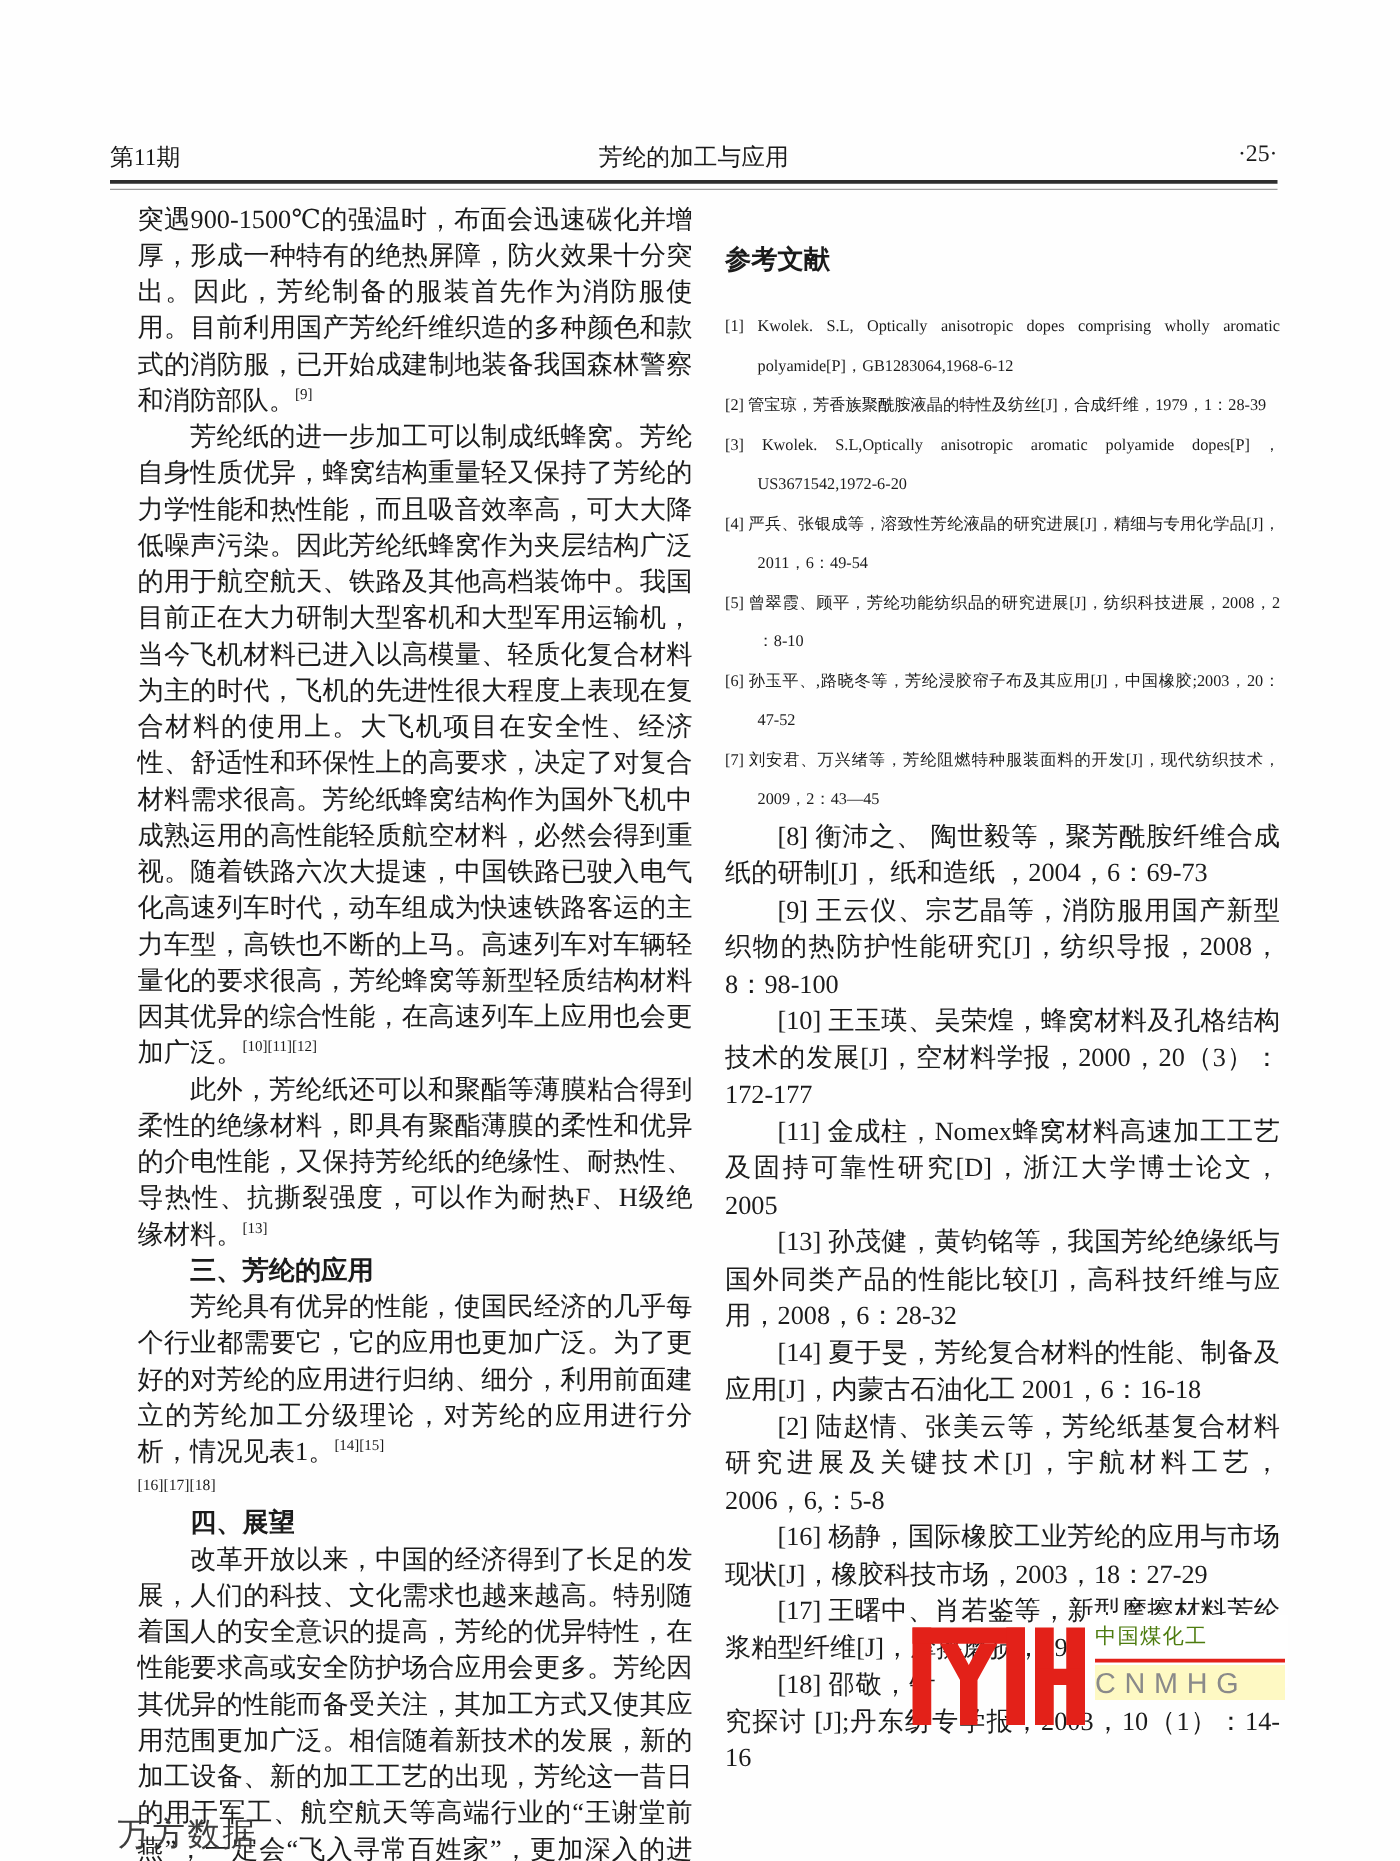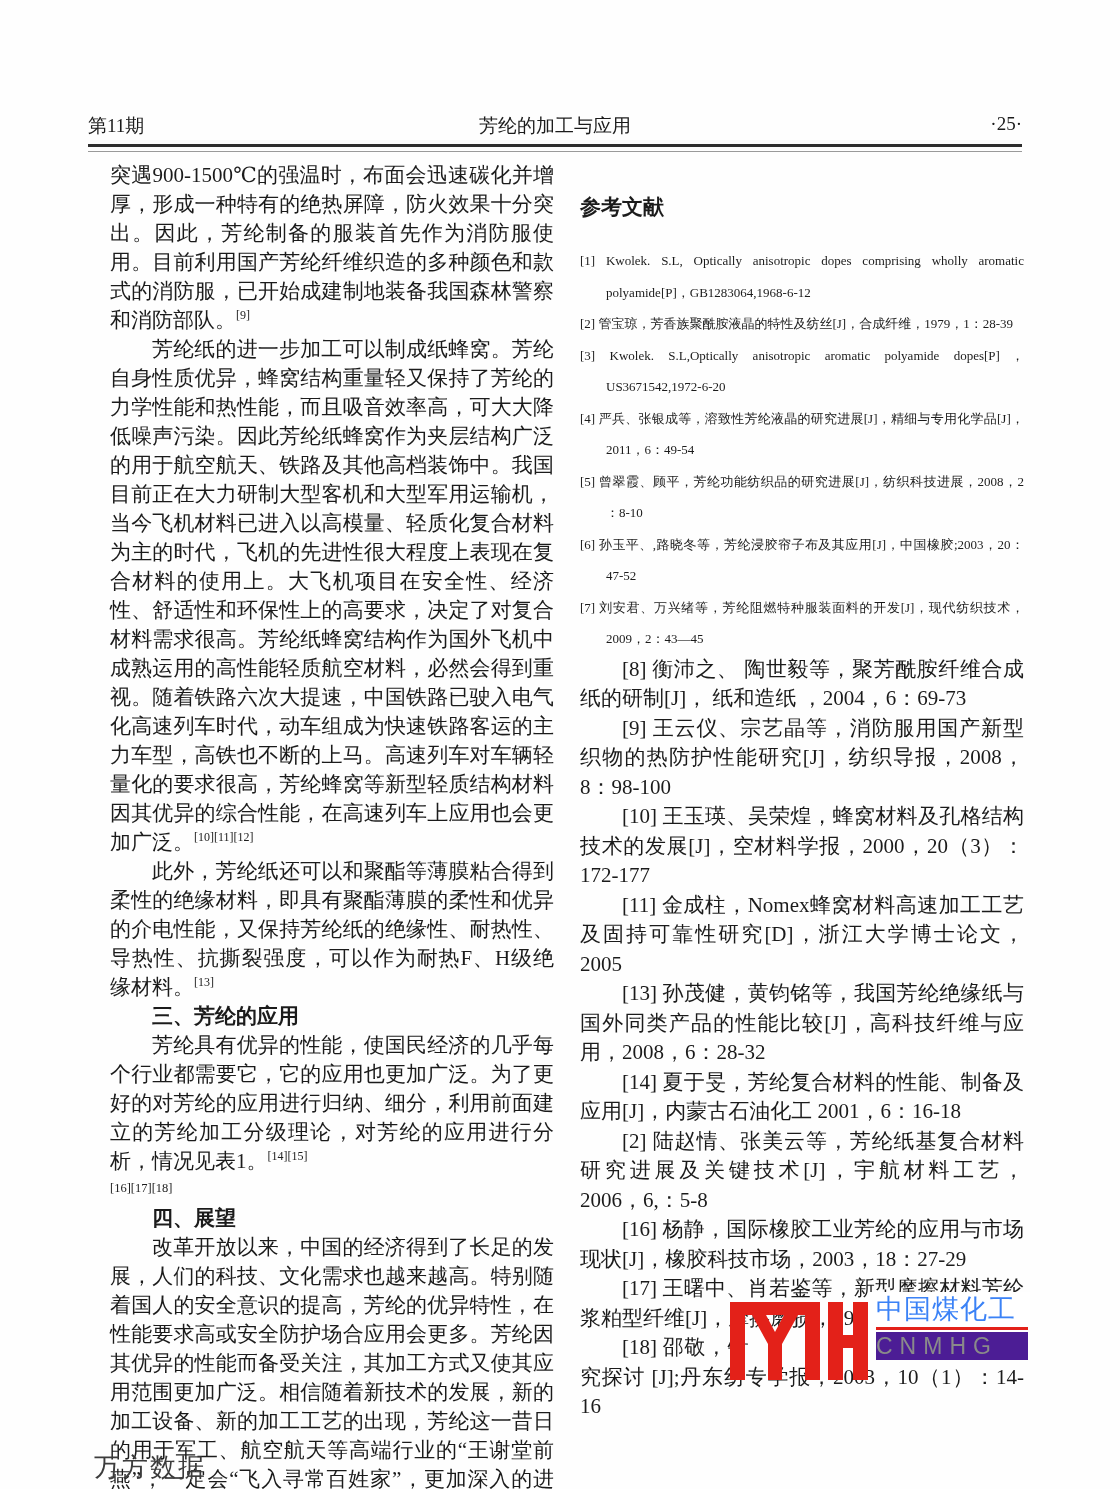--- a/index.html
+++ b/index.html
@@ -25,24 +25,24 @@
   .ref-s{font-size:13px;line-height:31.5px;margin:0;padding-left:26px;text-indent:-26px;
          text-align:justify;}
   .ref-b{font-size:21px;line-height:29.5px;margin:0;text-indent:2em;text-align:justify;}
   .ref-label{white-space:nowrap;}
   .ref-18 .wm-gap{display:inline-block;width:232px;}
   
   .watermark{position:absolute;left:728px;top:1292px;width:300px;height:102px;pointer-events:none;}
   .wm-logo{position:absolute;left:0;top:4px;width:140px;height:92px;}
   .wm-bg{position:absolute;left:140px;top:0;width:162px;height:58px;background:#ffffff;}
   .wm-text{position:absolute;left:148px;top:2px;width:152px;}
-  .wm-cn{font-size:27px;color:#3b82f6;letter-spacing:1px;line-height:30px;background:#ffffff;}
+  .wm-cn{font-size:17px;color:#4d7c0f;letter-spacing:1px;line-height:30px;background:#ffffff;}
   .wm-rule{height:3px;margin-top:3px;}
   .wm-latin{font-family:"Liberation Sans","DejaVu Sans",sans-serif;font-size:23px;
-            letter-spacing:7px;line-height:28px;margin-top:2px;background:#4c1d95;}
+            letter-spacing:7px;line-height:28px;margin-top:2px;background:#fef9c3;}
   
   .footer{position:absolute;left:94px;top:1450px;font-size:26px;color:#3c3c3c;
           font-family:"Liberation Sans","DejaVu Sans",sans-serif;letter-spacing:2px;text-align:center;}
 </style>
 </head>
 <body>
 
 <div class="page">
 
   <div class="header-row">

